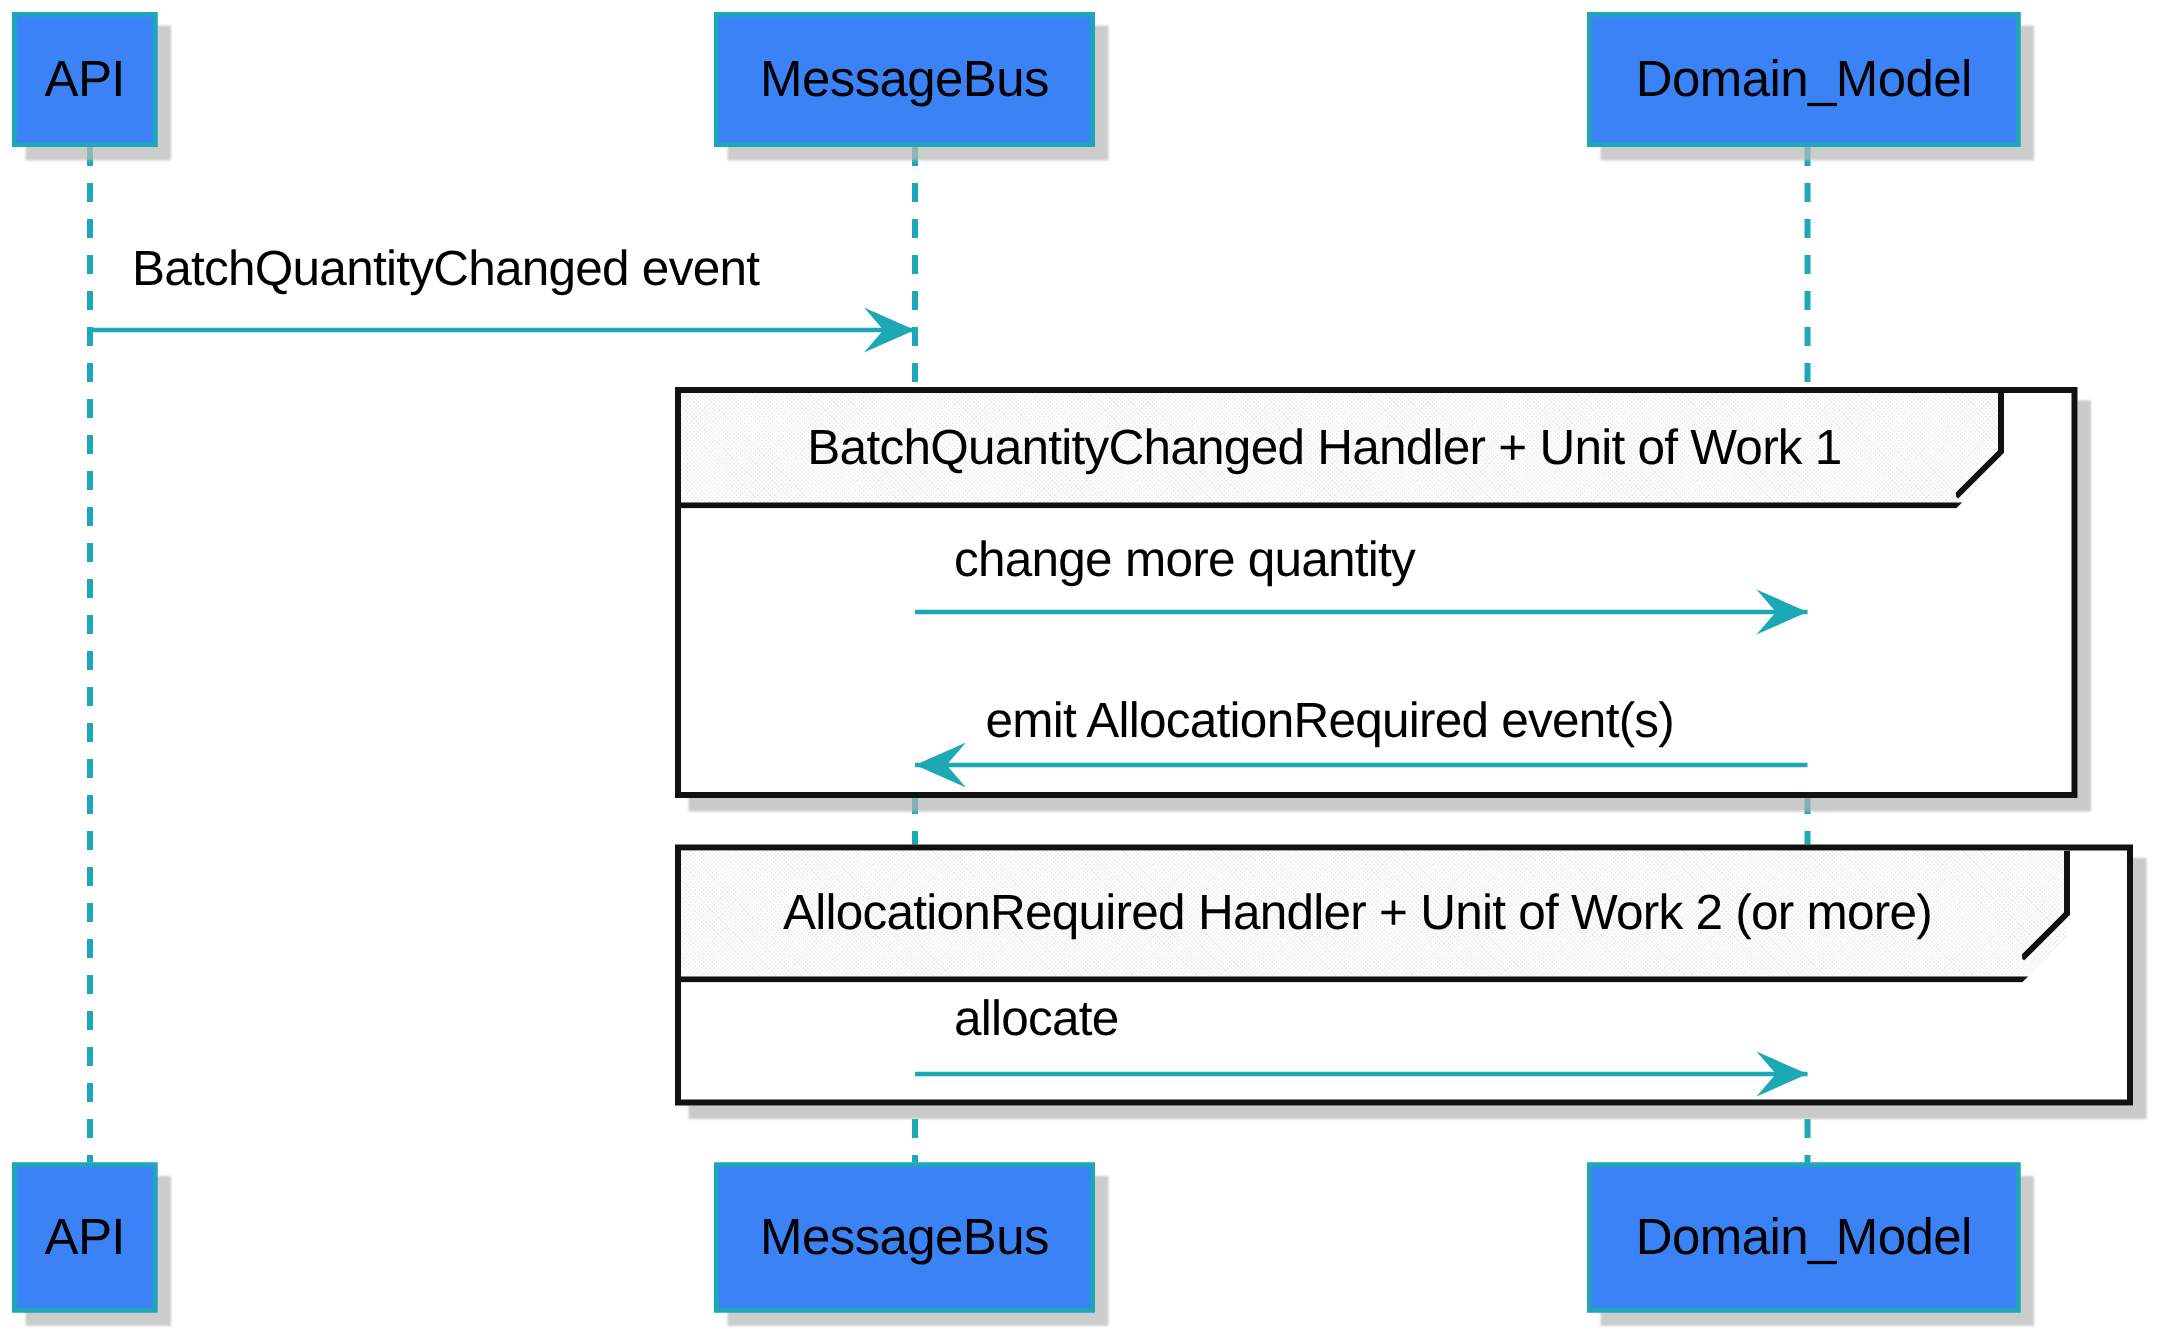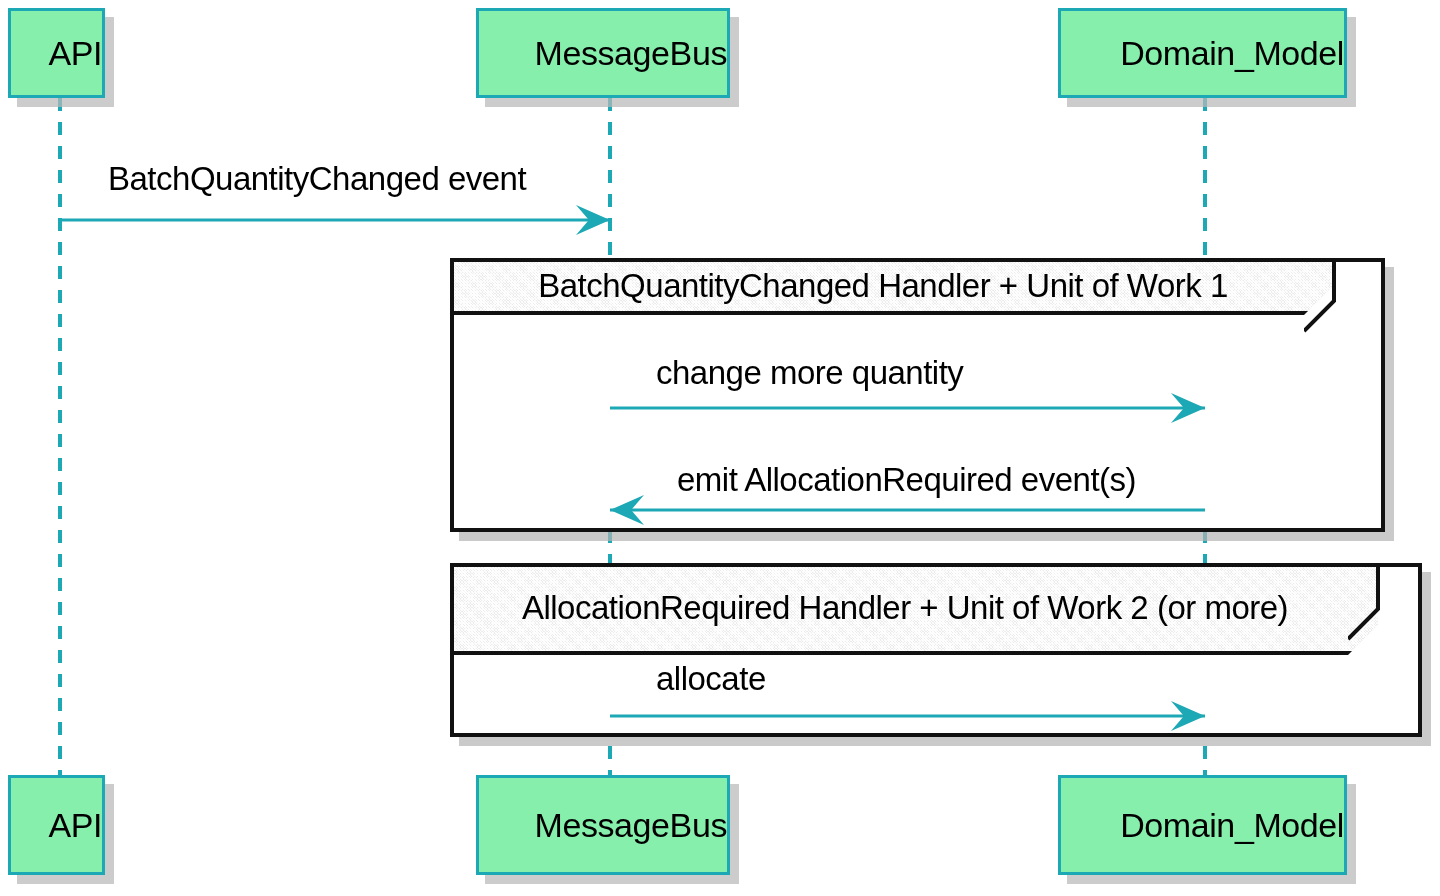--- a/index.html
+++ b/index.html
@@ -16,25 +16,25 @@
     width: 1440px;
     height: 896px;
     background: #ffffff;
     overflow: hidden;
   }
 
   
   .participant {
     position: absolute;
     box-sizing: border-box;
-    background: #86efac;
+    background: #3b82f6;
     border: 3px solid #1CA8B4;
     display: flex;
     align-items: center;
-    justify-content: flex-end;
+    justify-content: center;
     color: #000000;
     font-size: 34px;
     line-height: 1;
     letter-spacing: -0.4px;
     z-index: 6;
   }
   .participant-shadow {
     position: absolute;
     background: #b9b9b9;
     opacity: 0.72;
@@ -105,21 +105,20 @@
 
   
   .msg-label {
     position: absolute;
     color: #000000;
     font-size: 33px;
     line-height: 1;
     letter-spacing: -0.5px;
     white-space: nowrap;
     z-index: 7;
-    margin-left: 20px;
   }
   .msg-arrow {
     position: absolute;
     z-index: 7;
     overflow: visible;
   }
 </style>
 </head>
 <body>
 
@@ -127,21 +126,21 @@
 
   <div id="lifelines-layer">
       <div class="lifeline" style="left: 58px; top: 98px; height: 677px;"></div>
       <div class="lifeline" style="left: 608px; top: 98px; height: 677px;"></div>
       <div class="lifeline" style="left: 1203px; top: 98px; height: 677px;"></div>
     </div>
 
   <div id="fragments-layer">
       <div class="fragment-shadow" style="left: 459px; top: 267px; width: 935px; height: 274px;"></div>
       <div class="fragment" style="left: 450px; top: 258px; width: 935px; height: 274px;"></div>
-      <div class="fragment-header" style="left: 454px; top: 262px; width: 880px; height: 53px; clip-path: polygon(0px 0px, 100% 0px, 100% calc(100% - 30px), calc(100% - 30px) 100%, 0px 100%);">
+      <div class="fragment-header" style="left: 454px; top: 262px; width: 880px; height: 77px; clip-path: polygon(0px 0px, 100% 0px, 100% calc(100% - 30px), calc(100% - 30px) 100%, 0px 100%);">
         <div class="fragment-header-label">BatchQuantityChanged Handler + Unit of Work 1</div>
       </div>
       <svg class="fragment-notch" width="40" height="79" style="left: 1304px; top: 262px;">
         <path d="M 30 0 L 30 39 L 0 69" fill="none" stroke="#111111" stroke-width="4"></path>
       </svg>
       <div class="fragment-shadow" style="left: 459px; top: 572px; width: 972px; height: 174px;"></div>
       <div class="fragment" style="left: 450px; top: 563px; width: 972px; height: 174px;"></div>
       <div class="fragment-header" style="left: 454px; top: 567px; width: 924px; height: 88px; clip-path: polygon(0px 0px, 100% 0px, 100% calc(100% - 30px), calc(100% - 30px) 100%, 0px 100%);">
         <div class="fragment-header-label">AllocationRequired Handler + Unit of Work 2 (or more)</div>
       </div>

